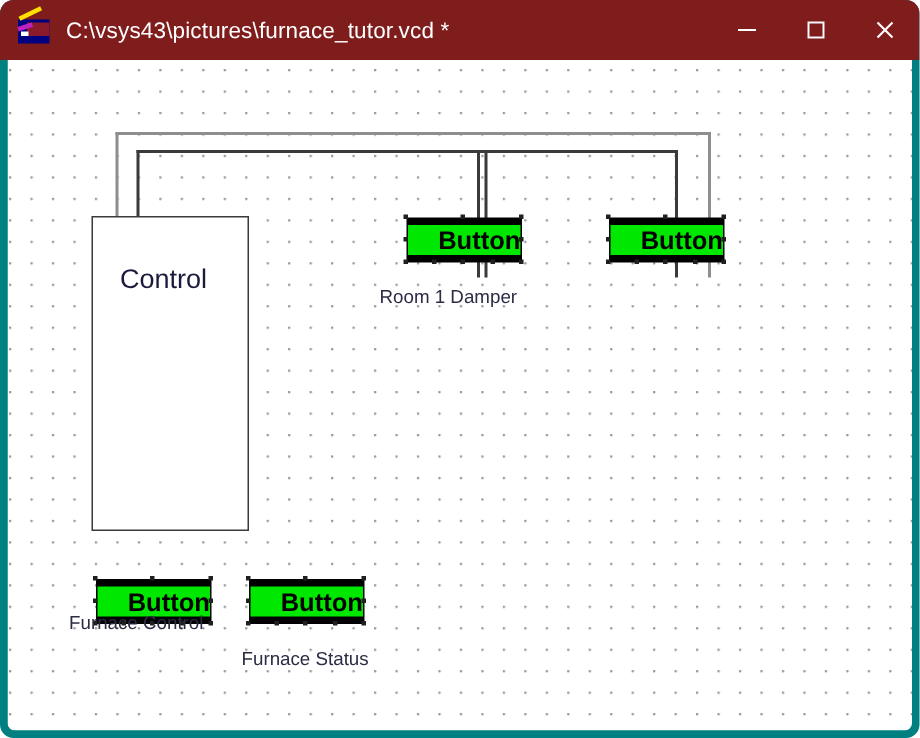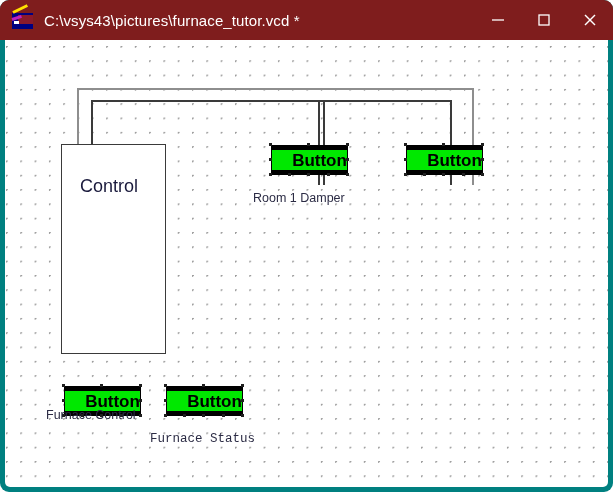--- a/index.html
+++ b/index.html
@@ -290,16 +290,16 @@
     <div class="handle" style="left:159px; top:344px;"></div>
     <div class="handle" style="left:197px; top:344px;"></div>
     <div class="handle" style="left:236px; top:344px;"></div>
     <div class="handle" style="left:159px; top:359px;"></div>
     <div class="handle" style="left:236px; top:359px;"></div>
     <div class="handle" style="left:159px; top:374px;"></div>
     <div class="handle" style="left:178px; top:374px;"></div>
     <div class="handle" style="left:197px; top:374px;"></div>
     <div class="handle" style="left:217px; top:374px;"></div>
     <div class="handle" style="left:236px; top:374px;"></div>
-    <div class="widget-label" style="left:145px; top:392px;font-family:Liberation Mono, monospace;">Furnace Status</div>
+    <div class="widget-label" style="left:156px; top:392px;">Furnace Status</div>
 
   </div>
 </div>
 
 </body></html>

